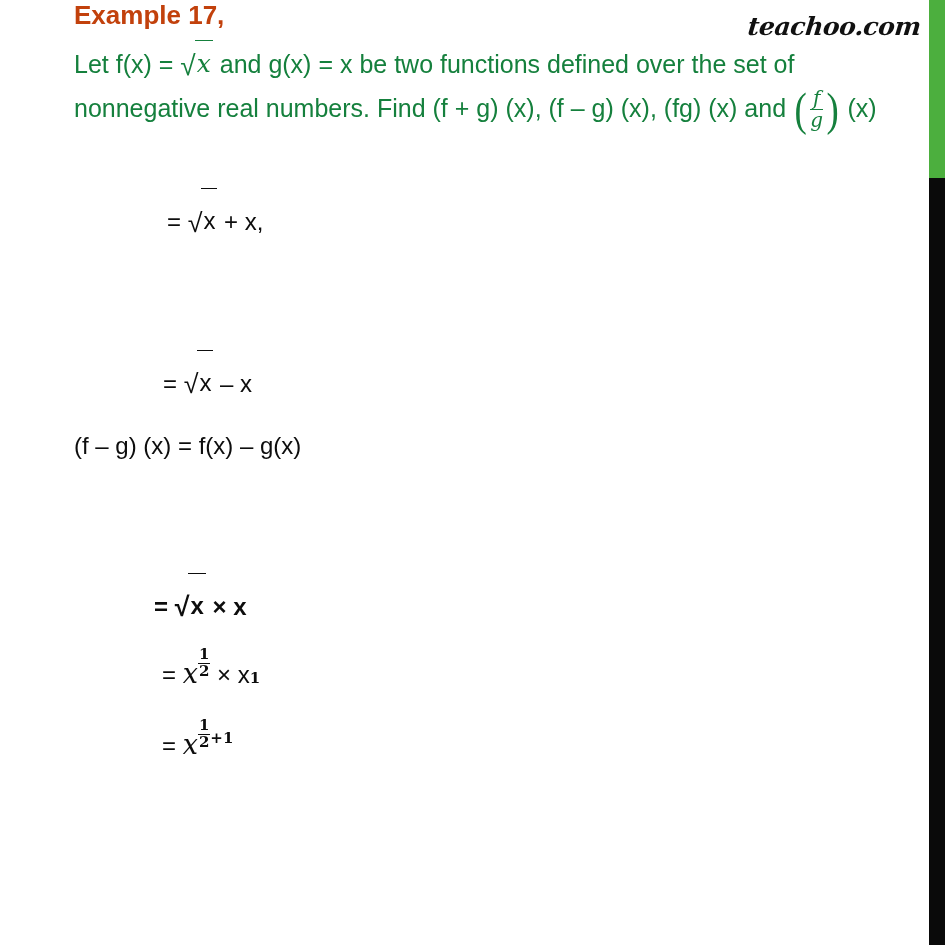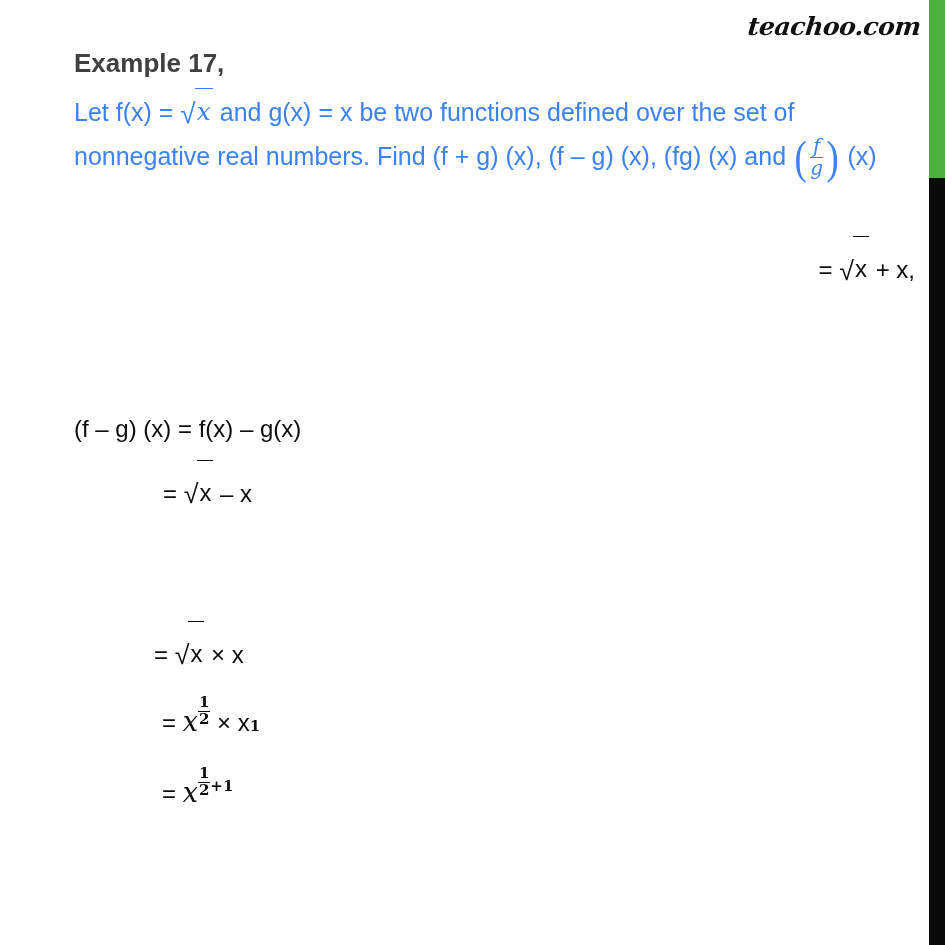--- a/index.html
+++ b/index.html
@@ -57,29 +57,28 @@
 
   
   #page {
     position: absolute;
     left: 74px;
     top: 0;
     right: 30px;
   }
 
   .q-heading {
-    color: #404040;
+    color: #c2410c;
     font-weight: bold;
     font-size: 26px;
-    margin-top: 48px;
     line-height: 1.2;
   }
 
   .q-body {
-    color: #3b82f6;
+    color: #15803d;
     font-size: 25px;
     line-height: 43px;
     margin-top: 9px;
     max-width: 845px;
   }
 
   
   .mi {
     font-family: "DejaVu Serif", serif;
     font-style: italic;
@@ -139,23 +138,23 @@
     color: #0d0d0d;
     font-size: 24px;
   }
   .eq-group { margin-bottom: 0; }
   .eq-main { margin-top: 0; }
   .eq-cont { margin-top: 0; }
 
   .sp-1 { height: 96px; }
   .sp-2 { height: 96px; }
 
-  .ind-a { padding-left: 93px; text-align: right; }
+  .ind-a { padding-left: 93px; }
   .ind-b { padding-left: 89px; }
-  .ind-c { padding-left: 80px; }
+  .ind-c { padding-left: 80px; font-weight: bold; }
   .ind-d { padding-left: 88px; }
 
   .eqline { line-height: 62px; white-space: nowrap; }
 
   
   .pw {
     display: inline-block;
     white-space: nowrap;
   }
   .pw .base {
@@ -207,22 +206,22 @@
 
   <div id="solution">
 
     <div class="eq-group">
       <div class="eqline eq-cont ind-a"><span>=  </span><span class="sqrt"><span class="radsym">√</span><span class="rad">x</span></span><span> + x,</span></div>
     </div>
 
     <div class="sp-1"></div>
 
     <div class="eq-group">
+      <div class="eqline eq-cont ind-b"><span>=  </span><span class="sqrt"><span class="radsym">√</span><span class="rad">x</span></span><span> – x</span></div>
       <div class="eqline eq-main">(f – g) (x) = f(x) – g(x)</div>
-      <div class="eqline eq-cont ind-b"><span>=  </span><span class="sqrt"><span class="radsym">√</span><span class="rad">x</span></span><span> – x</span></div>
     </div>
 
     <div class="sp-2"></div>
 
     <div class="eq-group">
 
       <div class="eqline eq-cont ind-c"><span>=   </span><span class="sqrt"><span class="radsym">√</span><span class="rad">x</span></span><span> × x</span></div>
 
       <div class="eqline eq-cont ind-d"><span>=  </span><span class="pw"><span class="base">x</span><span class="sup"><span class="supfrac"><span class="num">1</span><span class="den">2</span></span></span></span><span> × x</span><span class="sup supnum">1</span></div>
 

